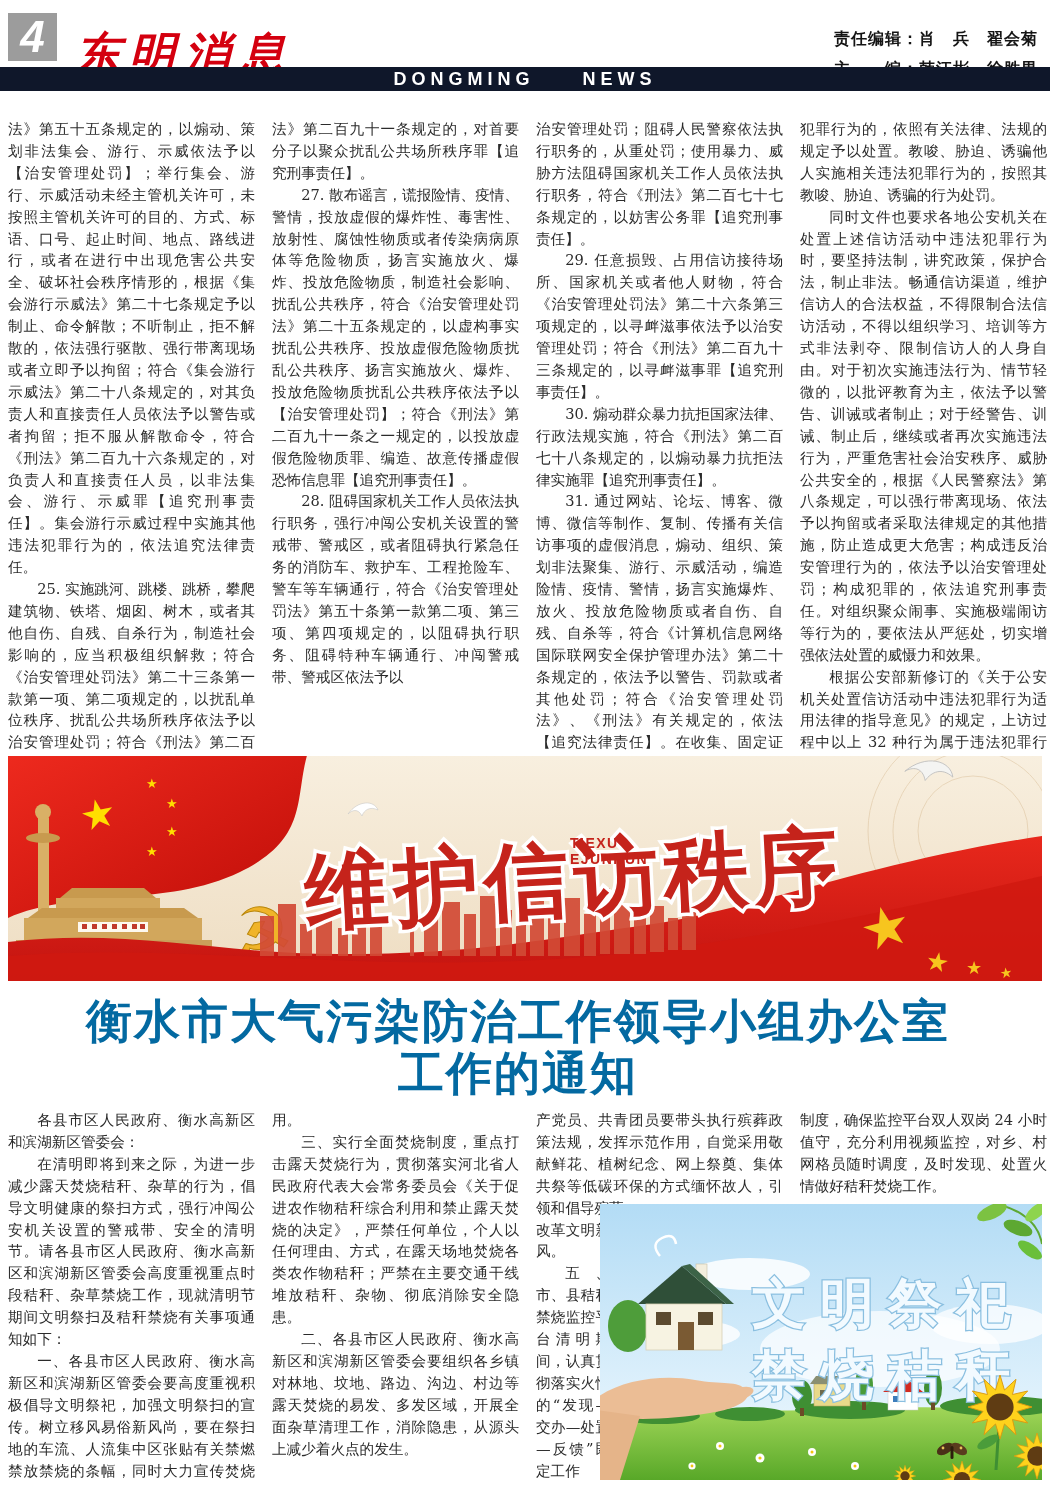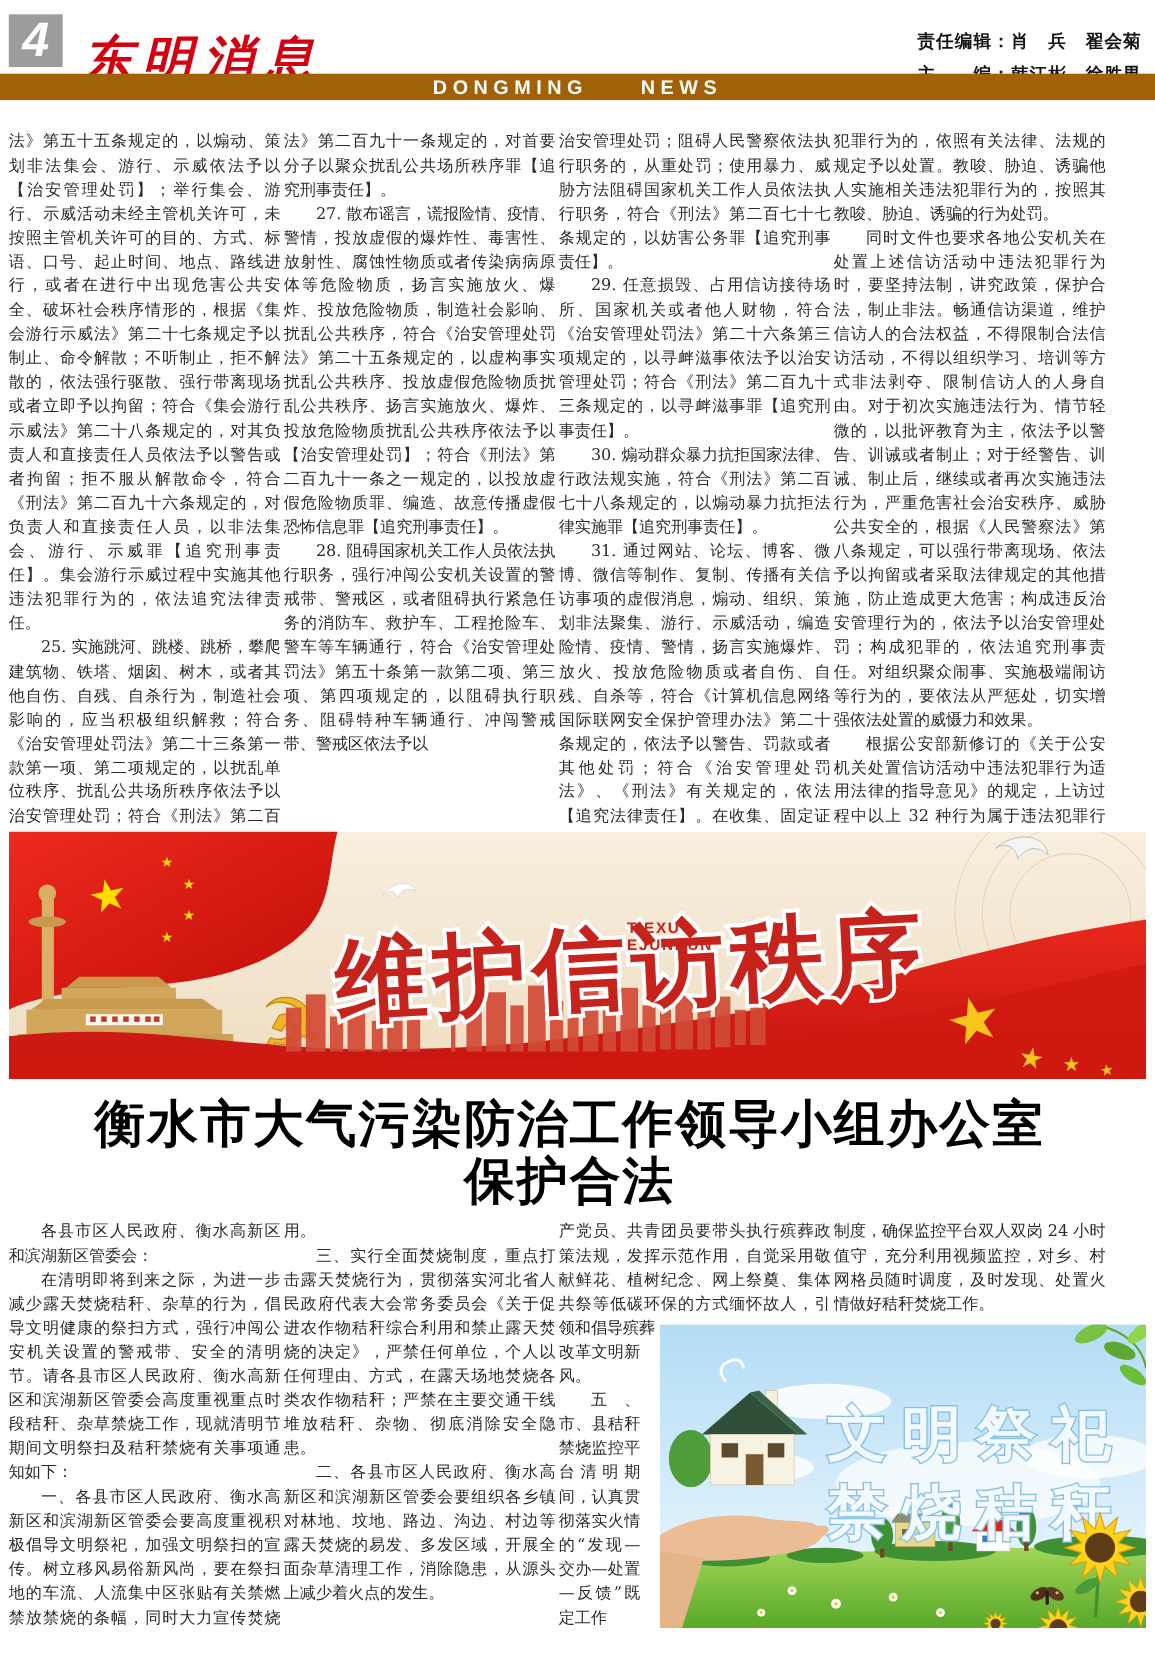--- a/index.html
+++ b/index.html
@@ -12,43 +12,43 @@
   .pagebox{position:absolute;left:8px;top:13px;width:49px;height:48px;background:#9c9c9c;
            display:flex;align-items:center;justify-content:center;}
   .pagebox span{color:#fff;font-family:"Liberation Sans",sans-serif;font-weight:800;
                 font-size:44px;font-style:italic;line-height:1;}
   .masthead{position:absolute;left:74px;top:24px;color:#d4000f;
             font-family:"DejaVu Serif","Liberation Serif",serif;font-weight:900;font-style:italic;
             font-size:46px;letter-spacing:9px;white-space:nowrap;}
   .editors{position:absolute;right:12px;top:24px;text-align:left;
            font-family:"Liberation Sans",sans-serif;font-size:16px;font-weight:700;
            color:#141414;line-height:1.85;letter-spacing:1px;white-space:nowrap;}
-  .redbar{position:absolute;left:0;right:0;top:67px;height:24px;background:#a16207;
+  .redbar{position:absolute;left:0;right:0;top:67px;height:24px;background:#0f172a;
           display:flex;align-items:center;justify-content:center;}
   .redbar span{color:#fff;font-family:"Liberation Sans",sans-serif;font-weight:800;
                font-size:18px;letter-spacing:5px;word-spacing:38px;line-height:1;}
 
   
-  .cols{display:flex;gap:3px;padding:0 8px;box-sizing:border-box;}
+  .cols{display:flex;gap:17px;padding:0 8px;box-sizing:border-box;}
   .cols .col{width:247px;flex:0 0 247px;overflow:hidden;}
   .cols.top{height:634px;margin-top:14px;}
   .cols p{margin:0;font-size:14.6px;line-height:21.9px;text-align:justify;}
   .cols p.ind{text-indent:2em;}
   .cols.bottom{position:relative;height:371px;margin-top:4px;}
   .narrowwrap{width:74px;overflow:hidden;}
   .bimg{position:absolute;right:8px;bottom:0;width:442px;height:276px;overflow:hidden;
         box-shadow:0 0 0 1px #dfe9f0 inset;}
 
   
   .banner{margin:4px 8px 0 8px;height:225px;position:relative;overflow:hidden;}
   .banner svg{display:block;}
 
   
   .headline{padding:14px 22px 6px 8px;text-align:center;
-            font-family:"Liberation Sans",sans-serif;font-weight:900;color:#000000;
+            font-family:"Liberation Sans",sans-serif;font-weight:900;color:#0369a1;
             font-size:46px;line-height:52px;letter-spacing:2px;}
 </style>
 </head>
 <body>
 
 <div class="page">
 
   <header>
     <div class="pagebox">
       <span>4</span>
@@ -199,21 +199,21 @@
 
       <g fill="#c5231b" font-family="Liberation Sans, sans-serif" font-weight="bold" font-size="14" letter-spacing="1.5">
         <text x="562" y="92">TIEXU</text>
         <text x="562" y="108">EJUNHUN</text>
       </g>
     </svg>
   </div>
 
   <div class="headline">
     <div>衡水市大气污染防治工作领导小组办公室</div>
-    <div>保护合法</div>
+    <div>工作的通知</div>
   </div>
 
   <section class="cols bottom">
     <div class="col">
       <p class="ind">各县市区人民政府、衡水高新区和滨湖新区管委会：</p>
       <p class="ind">在清明即将到来之际，为进一步减少露天焚烧秸秆、杂草的行为，倡导文明健康的祭扫方式，强行冲闯公安机关设置的警戒带、安全的清明节。请各县市区人民政府、衡水高新区和滨湖新区管委会高度重视重点时段秸秆、杂草禁烧工作，现就清明节期间文明祭扫及秸秆禁烧有关事项通知如下：</p>
       <p class="ind">一、各县市区人民政府、衡水高新区和滨湖新区管委会要高度重视积极倡导文明祭祀，加强文明祭扫的宣传。树立移风易俗新风尚，要在祭扫地的车流、人流集中区张贴有关禁燃禁放禁烧的条幅，同时大力宣传焚烧祭祀用品的危害和弊端，大力宣传文明祭扫的意义和作</p>
     </div>
     <div class="col">
       <p>用。</p>

